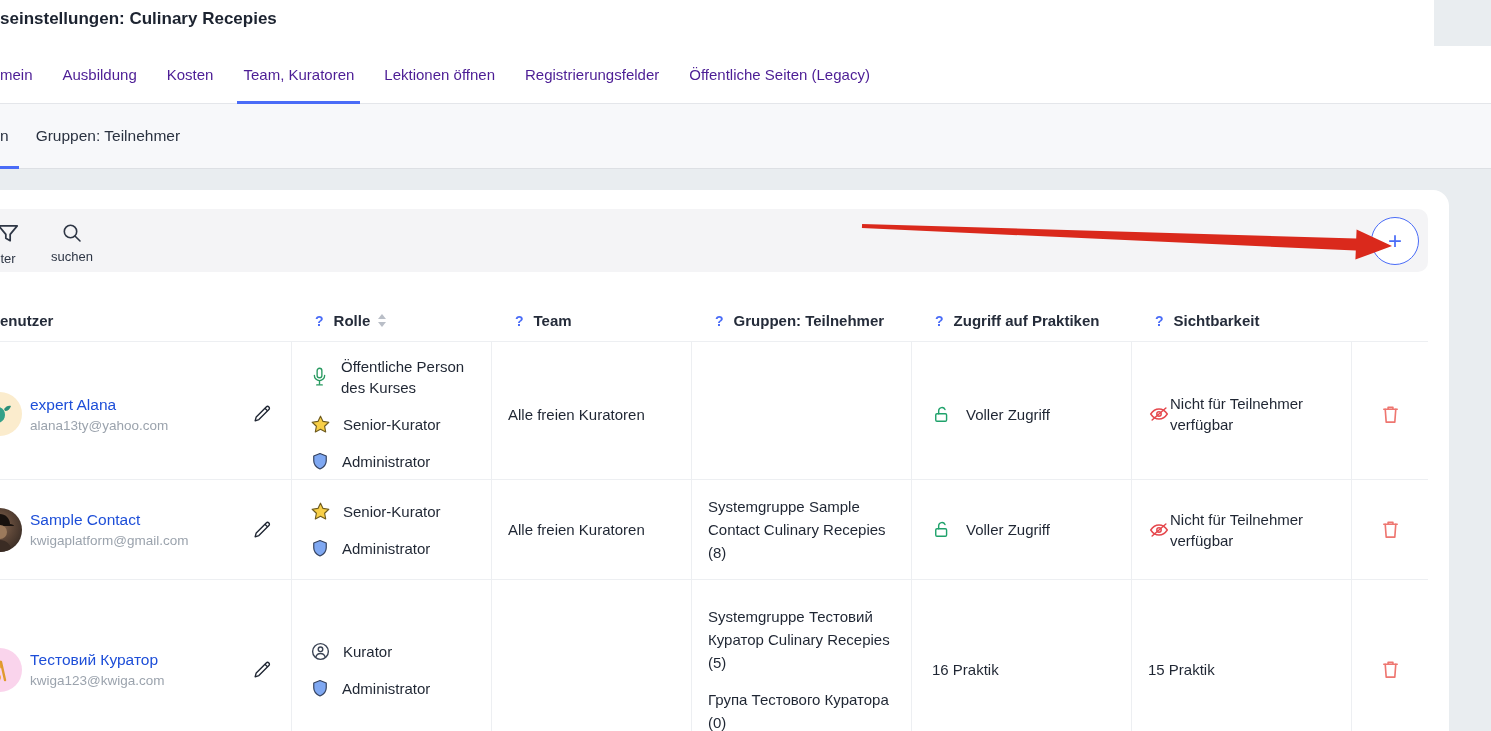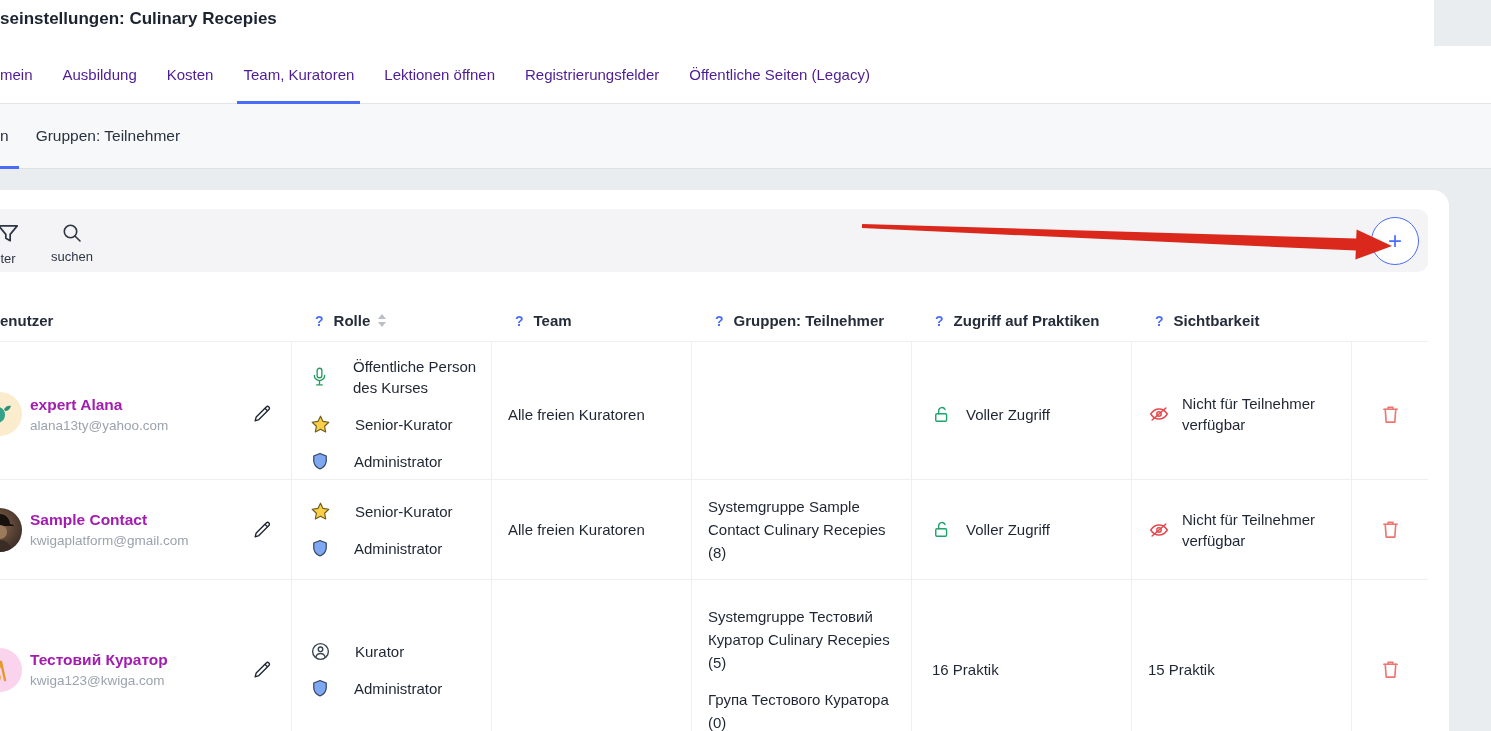--- a/index.html
+++ b/index.html
@@ -52,33 +52,33 @@
   .cell { border-right:1px solid #edeff2; display:flex; align-items:center; font-size:15px; color:#1f2633; }
   .cell:last-child { border-right:none; }
 
   
   .user-cell { padding-right:8px; }
   .avatar { width:44px; height:44px; border-radius:50%; margin-left:-22px; flex-shrink:0; overflow:hidden; display:flex; align-items:center; justify-content:center; }
   .avatar-1 { background:#fbeccd; }
   .avatar-2 { background:radial-gradient(circle at 45% 40%, #8a6a52 0%, #5a4436 45%, #241d1a 100%); }
   .avatar-3 { background:#fad4ec; }
   .uinfo { margin-left:8px; min-width:0; }
-  .uname { font-size:15.5px; color:#a21caf; text-decoration:none; display:block; cursor:pointer; white-space:nowrap;font-weight:bold; }
+  .uname { font-size:15.5px; color:#1d4ed8; text-decoration:none; display:block; cursor:pointer; white-space:nowrap; }
   .uemail { font-size:13.5px; color:#9ba3ad; margin-top:4px; white-space:nowrap; }
   .editbtn { margin-left:auto; margin-right:10px; background:none; border:none; cursor:pointer; color:#1f2633; flex-shrink:0; }
 
   
   .roles-cell { flex-direction:column; align-items:stretch; justify-content:center; gap:16px; padding:14px 10px 14px 18px; }
-  .role-item { display:flex; align-items:center; gap:24px; line-height:21px; }
+  .role-item { display:flex; align-items:center; gap:12px; line-height:21px; }
   .role-item .ricon { flex-shrink:0; display:flex; }
 
   .team-cell { padding-left:16px; }
   .groups-cell { flex-direction:column; align-items:stretch; justify-content:center; gap:14px; padding:14px 14px 14px 16px; line-height:23px; }
   .access-cell { padding-left:20px; gap:14px;align-items:center; }
-  .vis-cell { padding-left:16px; gap:12px; line-height:21px; padding-right:14px; }
+  .vis-cell { padding-left:16px; line-height:21px; padding-right:14px; }
   .actions-cell { justify-content:center; }
   .trashbtn { background:none; border:none; cursor:pointer; color:#ee7670; display:flex; }
 
   .ricon { display:flex; }
   svg { display:block; }
 </style>
 </head>
 <body>
 
 <div class="canvas">

